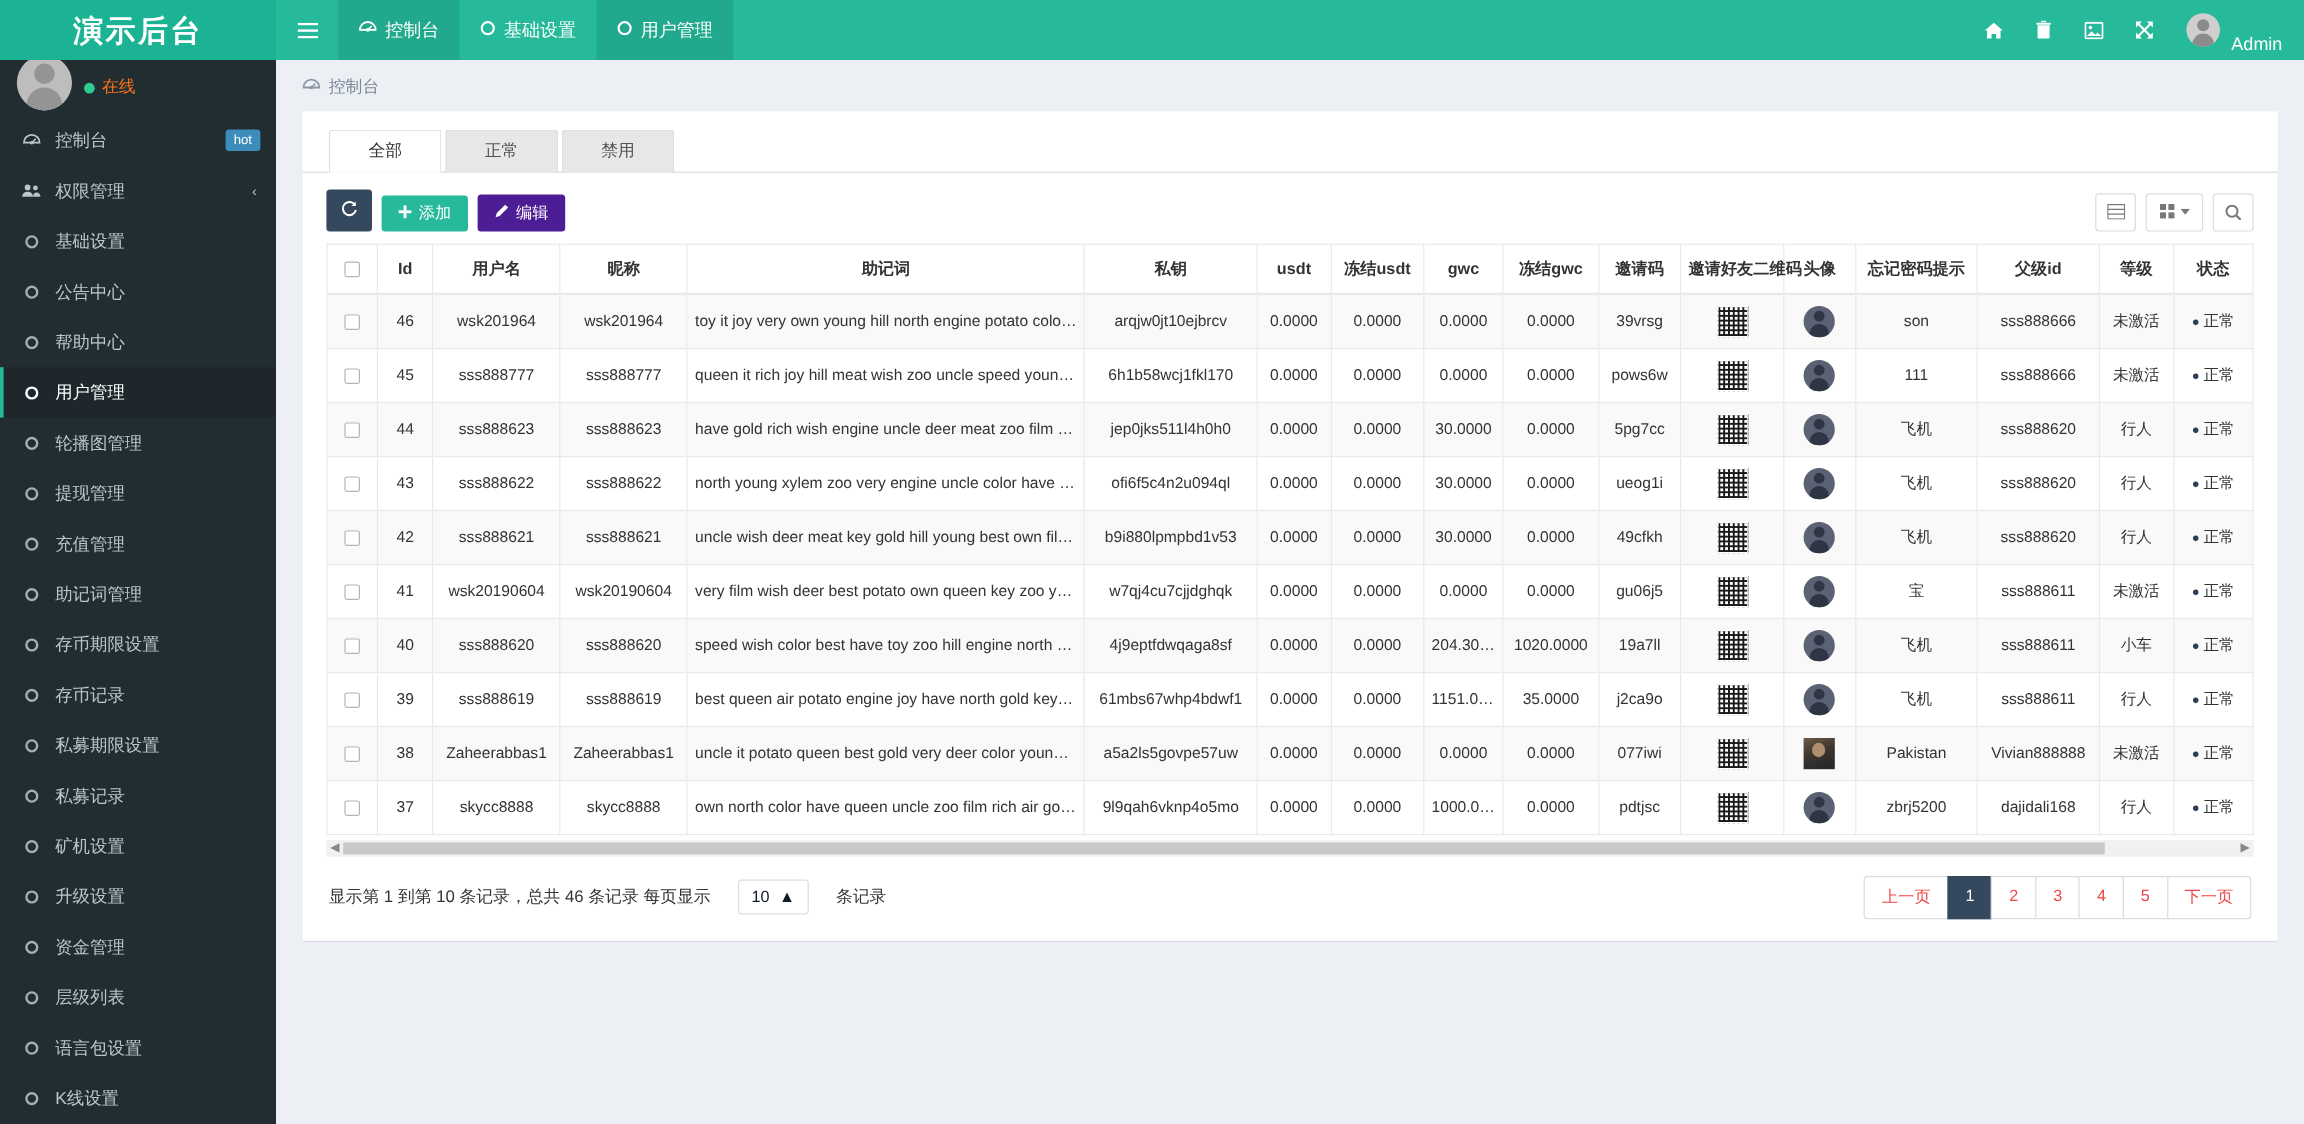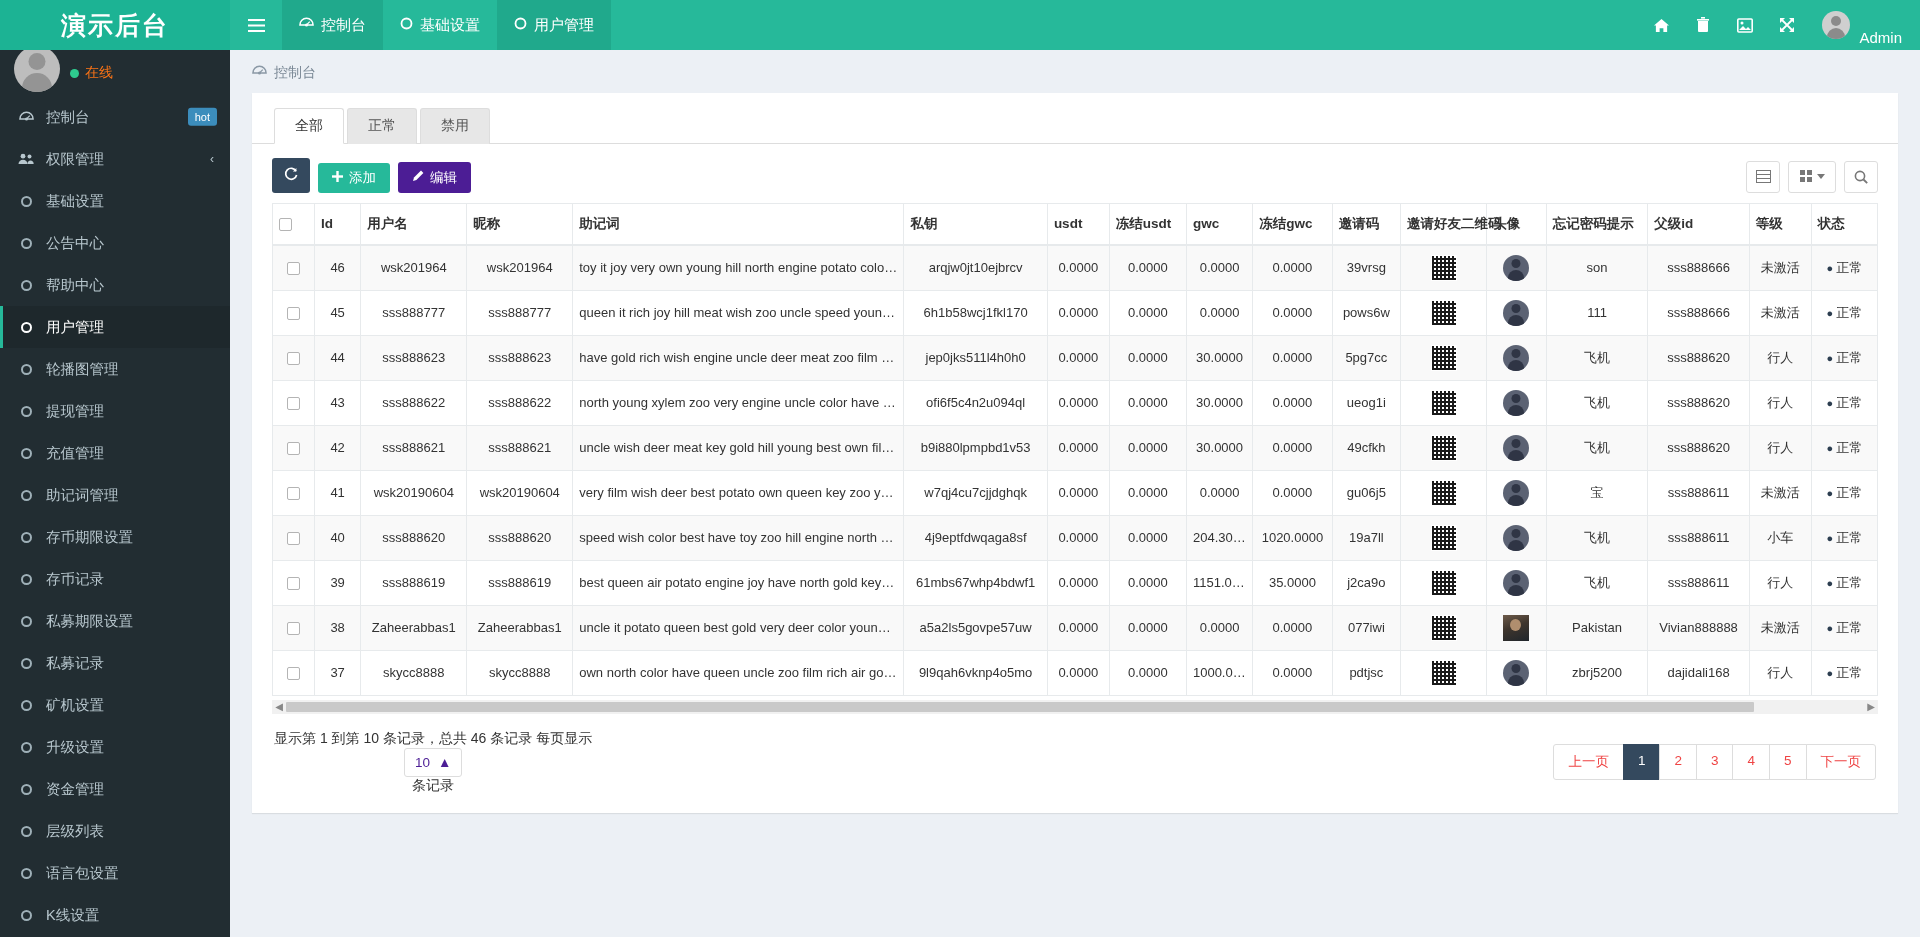--- a/index.html
+++ b/index.html
@@ -115,21 +115,21 @@
   }
   .panel {
     background: #fff; margin: 0 22px; border-top: 0;
     box-shadow: 0 1px 1px rgba(0,0,0,.08);
   }
   .tabs-row {
     display: flex; gap: 3px; padding: 14px 22px 0 22px;
     background: #fff; border-bottom: 1px solid #ddd;
   }
   .tab-btn {
-    padding: 8px 20px; font-size: 14px; background: #e7e7e7; color: #555;
+    padding: 8px 32px; font-size: 14px; background: #e7e7e7; color: #555;
     border: 1px solid #ddd; border-bottom: none; cursor: pointer;
     border-radius: 3px 3px 0 0; position: relative; top: 1px;
   }
   .tab-btn.active { background: #fff; color: #333; border-bottom: 1px solid #fff; }
   .toolbar {
     display: flex; align-items: flex-end; padding: 14px 20px 10px 20px; gap: 8px;
   }
   .btn {
     border: none; border-radius: 3px; padding: 8px 14px; font-size: 13.5px;
     cursor: pointer; display: inline-flex; align-items: center; gap: 6px;
@@ -145,21 +145,21 @@
     color: #777; font-size: 14px; cursor: pointer; border-radius: 3px;
   }
   .tb-sq.wide { width: 48px; gap: 4px; }
 
   
   .table-wrap { padding: 0 20px; }
   table.grid { width: 100%; border-collapse: collapse; table-layout: fixed; }
   table.grid th {
     border: 1px solid #e7eaec; border-bottom-width: 2px;
     padding: 11px 6px; font-size: 13.5px; font-weight: bold; color: #333;
-    text-align: left; background: #fff; white-space: nowrap;
+    text-align: center; background: #fff; white-space: nowrap;
   }
   table.grid td {
     border: 1px solid #e7eaec; padding: 9px 6px; font-size: 13px;
     text-align: center; color: #333; white-space: nowrap;
     overflow: hidden; text-overflow: ellipsis;
   }
   table.grid tbody tr:nth-child(odd) { background: #f9f9f9; }
   table.grid tbody tr:nth-child(even) { background: #fff; }
   .cb {
     width: 13px; height: 13px; border: 1px solid #b4b4b4; border-radius: 2px;
@@ -205,25 +205,25 @@
   .hscroll .track { flex: 1; height: 10px; background: #f1f1f1; position: relative; }
   .hscroll .thumb {
     position: absolute; left: 0; top: 0; height: 10px; width: 93%;
     background: #c9c9c9; border-radius: 1px;
   }
 
   
   .tfoot {
     display: flex; align-items: center; padding: 16px 22px 18px 22px;
   }
-  .tfoot-info { font-size: 14px; color: #333; display: flex; align-items: center; gap: 0; flex-direction: column; }
+  .tfoot-info { font-size: 14px; color: #333; display: flex; align-items: center; gap: 23px; }
   .pg-select {
     border: 1px solid #ddd; background: #fff; border-radius: 3px; padding: 6px 10px;
     font-size: 13.5px; display: inline-flex; align-items: center; gap: 8px; cursor: pointer;
-    color: #4c1d95;
+    color: #0f172a;
   }
   .tfoot-spacer { flex: 1; }
   .pagination { display: flex; }
   .pg {
     border: 1px solid #ddd; padding: 8px 14px; font-size: 13.5px; color: #ef4444;
     background: #fff; cursor: pointer; margin-left: -1px;
   }
   .pg:first-child { border-radius: 3px 0 0 3px; margin-left: 0; }
   .pg:last-child { border-radius: 0 3px 3px 0; }
   .pg.active { background: #34495e; border-color: #34495e; color: #fff; }

